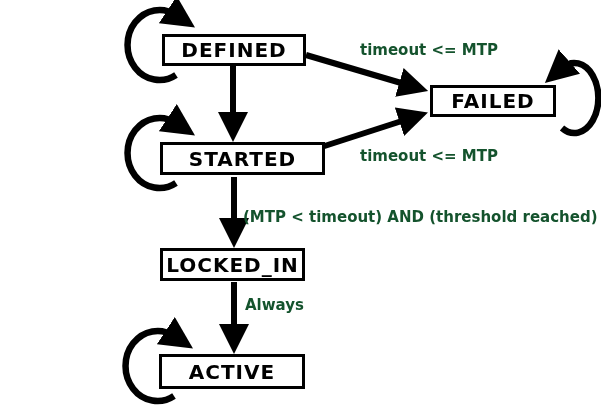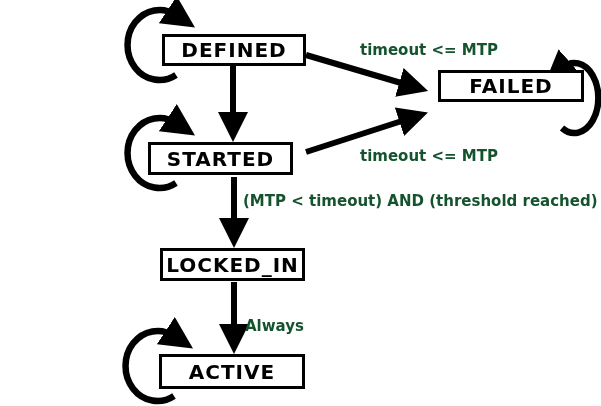--- a/index.html
+++ b/index.html
@@ -28,37 +28,37 @@
     align-items: center;
     justify-content: center;
     font-weight: bold;
     font-size: 20px;
     letter-spacing: 1px;
     color: #000000;
     z-index: 2;
     text-align: center;
   }
   .state-defined   { left: 162px; top: 34px;  width: 144px; height: 32px; }
-  .state-started   { left: 148px; top: 142px; width: 145px; height: 33px; }
-  .state-failed    { left: 430px; top: 70px;  width: 146px; height: 32px; margin-left: 8px; }
+  .state-started   { left: 160px; top: 142px; width: 165px; height: 33px; }
+  .state-failed    { left: 430px; top: 85px;  width: 126px; height: 32px; }
   .state-locked-in { left: 160px; top: 248px; width: 145px; height: 33px; }
   .state-active    { left: 159px; top: 354px; width: 146px; height: 35px; }
   .edge-label {
     position: absolute;
     font-weight: bold;
     font-size: 15px;
     color: #14532d;
     white-space: nowrap;
     z-index: 3;
   }
   .label-defined-failed   { left: 360px; top: 41px;  }
   .label-defined-started  { left: 1px;   top: 89px;  }
   .label-started-failed   { left: 360px; top: 147px; }
-  .label-started-locked   { left: 243px; top: 192px; }
-  .label-locked-active    { left: 245px; top: 317px; }
+  .label-started-locked   { left: 243px; top: 208px; }
+  .label-locked-active    { left: 245px; top: 296px; }
 </style>
 </head>
 <body>
 
 <div class="canvas">
 
   <svg class="arrow-layer" viewBox="0 0 601 406" xmlns="http://www.w3.org/2000/svg">
     <defs>
       <marker id="head" markerUnits="strokeWidth" markerWidth="5" markerHeight="5" refX="1.5" refY="2.5" orient="auto">
         <path d="M0,0 L5,2.5 L0,5 z" fill="#000000"></path>

